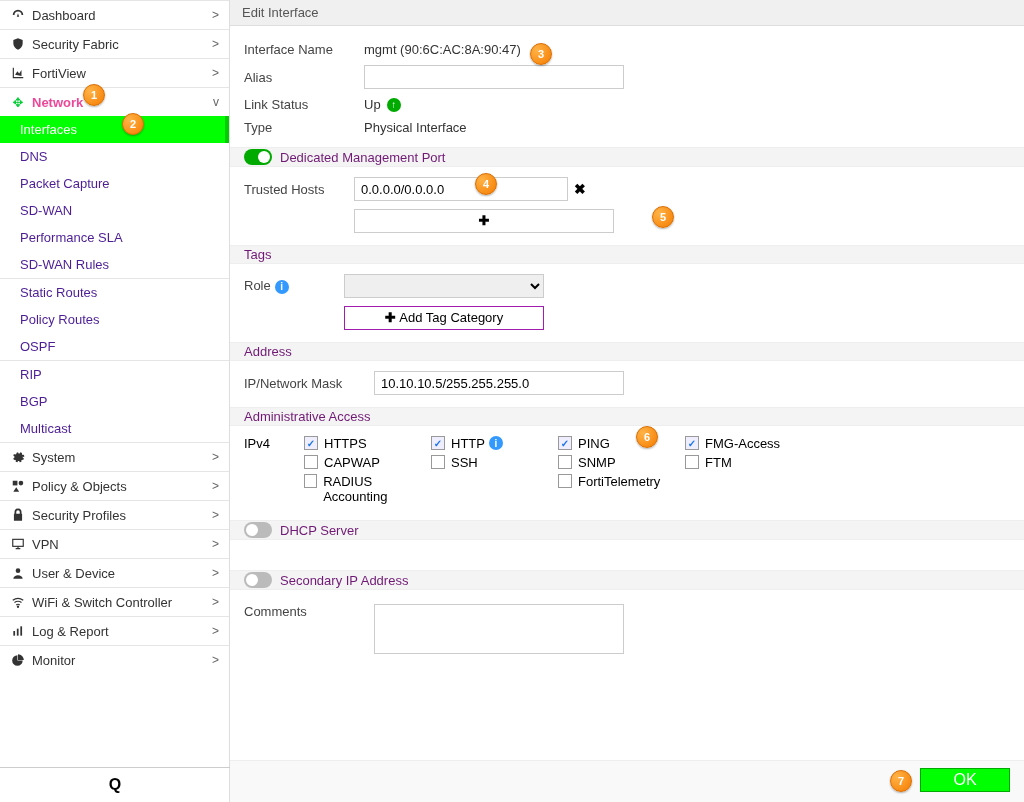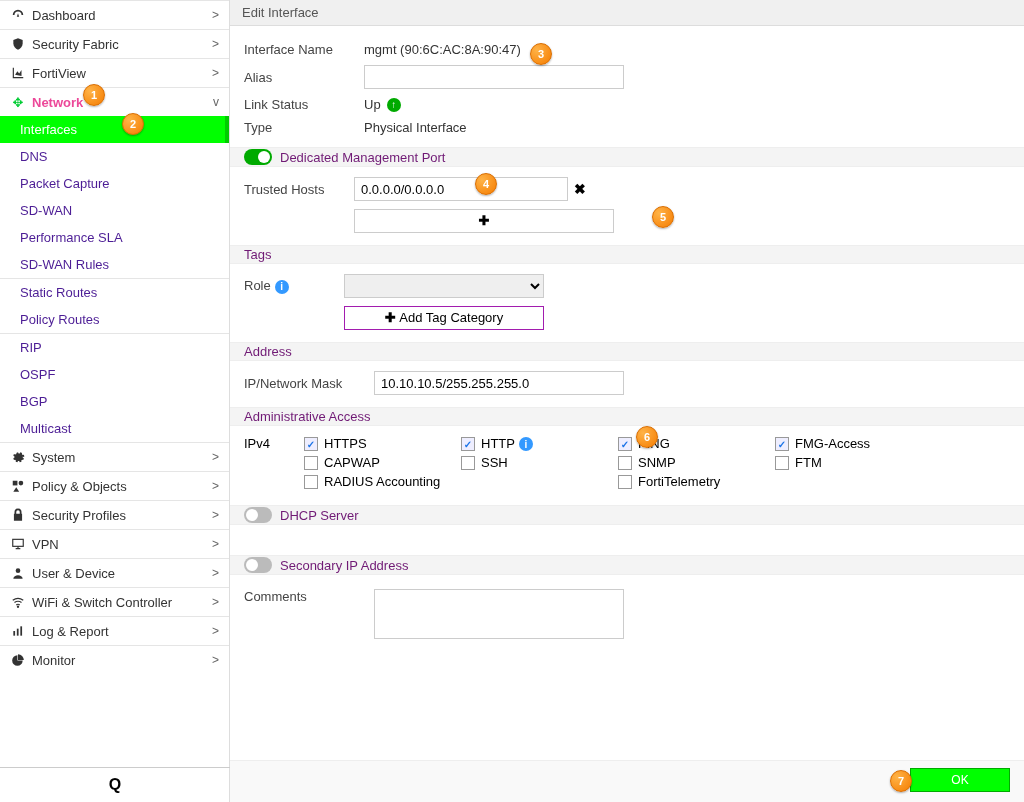--- a/index.html
+++ b/index.html
@@ -34,28 +34,28 @@
 .toggle.off { background: #bbb; }
 .toggle .knob { width: 12px; height: 12px; border-radius: 50%; background: #fff; position: absolute; top: 2px; }
 .toggle.on .knob { right: 2px; }
 .toggle.off .knob { left: 2px; }
 
 .plus-row { width: 260px; height: 24px; border: 1px solid #ccc; text-align: center; line-height: 22px; }
 .x-btn { margin-left: 6px; font-weight: bold; font-size: 14px; cursor:pointer; }
 .info-i { display:inline-flex; width:14px; height:14px; border-radius:50%; background:#3399ff; color:#fff; font-size:10px; font-weight:bold; align-items:center; justify-content:center; margin-left:4px; }
 .status-up { display:inline-flex; width:14px; height:14px; border-radius:50%; background:#0a0; color:#fff; font-size:10px; align-items:center; justify-content:center; margin-left:6px; }
 .access-row { display: flex; margin-bottom: 4px; }
-.access-cell { width: 157px; display: flex; align-items: flex-end; }
+.access-cell { width: 127px; display: flex; align-items: flex-start; }
 .cb { width: 14px; height: 14px; border: 1px solid #999; margin-right: 6px; display: inline-flex; align-items: center; justify-content: center; font-size: 10px; background:#fff; }
 .cb.ck { background: #eef; }
 .cb.ck:after { content: "✓"; color: #1a73e8; font-weight: bold; }
 
 .callout { position: absolute; width: 22px; height: 22px; border-radius: 50%; background: radial-gradient(circle at 30% 30%, #ffb347, #f57c00); border: 1px solid #d96d00; color: #fff; font-size: 11px; font-weight: bold; display: flex; align-items: center; justify-content: center; box-shadow: 0 1px 2px rgba(0,0,0,0.3); z-index: 20; }
 
-.ok-btn { position:absolute; right:14px; bottom:10px; width:100px; height:24px; background:#00ff00; border:1px solid #0a0; color:#fff; font-size:12px; cursor:pointer; }
+.ok-btn { position:absolute; right:14px; bottom:10px; width:90px; height:24px; background:#00ff00; border:1px solid #0a0; color:#fff; font-size:16px; cursor:pointer; }
 .footer-area { position:absolute; bottom:0; left:0; width:794px; height:42px; background:#f9f9f9; border-top:1px solid #eee; }
 
 .addcat { width:200px; height:24px; border:1px solid #a21caf; text-align:center; line-height:22px; font-size:13px; }
 </style>
 </head>
 <body>
 
 <div class="sidebar">
   <div class="nav-item top">
     <span class="icn">
@@ -91,22 +91,22 @@
   </div>
   <div id="network-sub">
       <div class="sub-item sel">Interfaces</div>
       <div class="sub-item">DNS</div>
       <div class="sub-item">Packet Capture</div>
       <div class="sub-item">SD-WAN</div>
       <div class="sub-item">Performance SLA</div>
       <div class="sub-item">SD-WAN Rules</div>
       <div class="sub-item brd">Static Routes</div>
       <div class="sub-item">Policy Routes</div>
+      <div class="sub-item">OSPF</div>
       <div class="sub-item brd">RIP</div>
-      <div class="sub-item">OSPF</div>
       <div class="sub-item">BGP</div>
       <div class="sub-item">Multicast</div>
     </div>
   <div id="items2">
       <div class="nav-item top">
         <span class="icn">
           <svg width="14" height="14" viewBox="0 0 24 24" fill="#333">
             <path d="M12 8a4 4 0 100 8 4 4 0 000-8zm9 4l2-1-1-3-2 .5a8 8 0 00-1.5-1.5l.5-2-3-1-1 2a8 8 0 00-2 0l-1-2-3 1 .5 2A8 8 0 007 7.5L5 7 4 10l2 1a8 8 0 000 2l-2 1 1 3 2-.5A8 8 0 008.5 18l-.5 2 3 1 1-2a8 8 0 002 0l1 2 3-1-.5-2a8 8 0 001.5-1.5l2 .5 1-3-2-1a8 8 0 000-2z"></path>
           </svg>
         </span>

